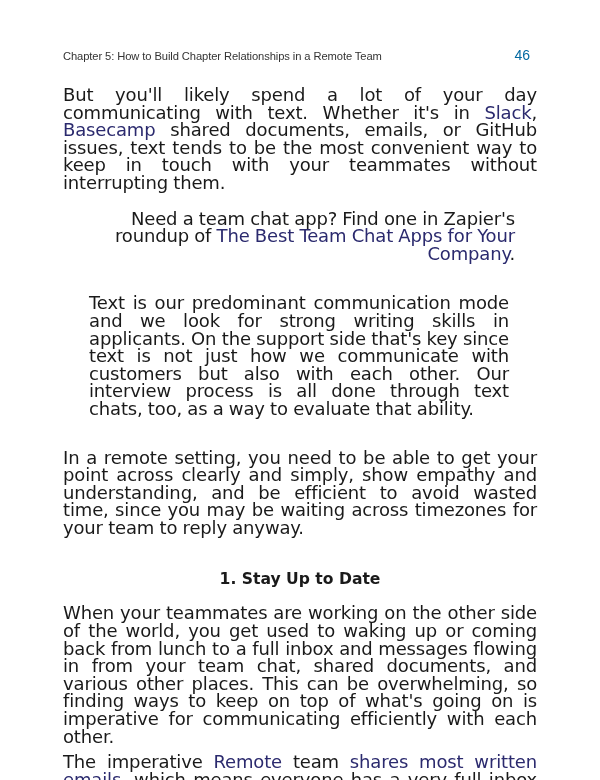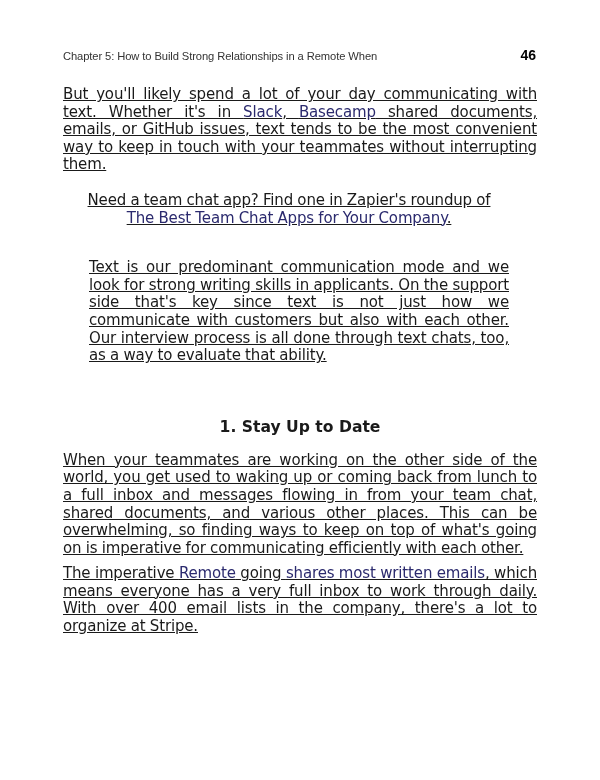--- a/index.html
+++ b/index.html
@@ -32,75 +32,73 @@
       color: #333;
     }
     .running-header .chapter {
       position: absolute;
       left: 0;
       top: 2px;
       letter-spacing: -0.1px;
     }
     .running-header .page-num {
       position: absolute;
-      right: 1px;
+      right: 7px;
       top: -1px;
       font-size: 14px;
-      color: #000000;
-      font-weight: bold;
+      color: #0369a1;
     }
     .body {
       position: absolute;
       top: 86px;
       left: 0;
       width: 474px;
     }
     p {
       margin: 0;
-      font-size: 15px;
+      font-size: 18px;
       line-height: 17.6px;
       text-align: justify;
       letter-spacing: -0.15px;
       word-spacing: -0.3px;
-      text-decoration: underline;
     }
     .p-gap { height: 8px; }
     .link {
       color: #2b2a6e;
       text-decoration: none;
       cursor: pointer;
     }
     .aside {
-      margin-left: 16px;
+      margin-left: 32px;
       width: 420px;
-      text-align: center;
+      text-align: right;
     }
     blockquote {
-      margin: 0 0 4px 26px;
+      margin: 0 0 16px 26px;
       width: 420px;
     }
     blockquote p {
       text-align: justify;
     }
     h2 {
       margin: 0;
       text-align: center;
       font-size: 15.6px;
       font-weight: bold;
       line-height: 22px;
       color: #1a1a1a;
     }
   </style>
 </head>
 <body>
 
 <div class="page">
 
   <div class="running-header">
-    <span class="chapter">Chapter 5: How to Build Strong Relationships in a Remote When</span>
+    <span class="chapter">Chapter 5: How to Build Chapter Relationships in a Remote Team</span>
     <span class="page-num">46</span>
   </div>
 
   <div class="body">
 
     <p><span>But you'll likely spend a lot of your day communicating with text. Whether it's in </span><a class="link">Slack</a><span>, </span><a class="link">Basecamp</a><span> shared documents, emails, or GitHub issues, text tends to be the most convenient way to keep in touch with your teammates without interrupting them.</span></p>
 
     <div class="p-gap" style="height:18px"></div>
 
     <p class="aside"><span>Need a team chat app? Find one in Zapier's roundup of </span><a class="link">The Best Team Chat Apps for Your Company</a><span>.</span></p>
@@ -109,30 +107,31 @@
 
 
     <div class="p-gap" style="height:15px"></div>
 
     <blockquote>
       <p>Text is our predominant communication mode and we look for strong writing skills in applicants. On the support side that's key since text is not just how we communicate with customers but also with each other. Our interview process is all done through text chats, too, as a way to evaluate that ability.</p>
     </blockquote>
 
     <div class="p-gap" style="height:15px"></div>
 
+    <p>In a remote setting, you need to be able to get your point across clearly and simply, show empathy and understanding, and be efficient to avoid wasted time, since you may be waiting across timezones for your team to reply anyway.</p>
 
     <div class="p-gap"></div>
 
 
     <div class="p-gap" style="height:24px"></div>
 
     <h2>1. Stay Up to Date</h2>
 
     <div class="p-gap" style="height:14px"></div>
 
     <p>When your teammates are working on the other side of the world, you get used to waking up or coming back from lunch to a full inbox and messages flowing in from your team chat, shared documents, and various other places. This can be overwhelming, so finding ways to keep on top of what's going on is imperative for communicating efficiently with each other.</p>
 
     <div class="p-gap"></div>
 
-    <p><span>The imperative </span><a class="link">Remote</a><span> going </span><a class="link">shares most written emails</a><span>, which means everyone has a very full inbox to work through daily. With over 400 email lists in the company, there's a lot to organize at Stripe.</span></p>
+    <p><span>The imperative </span><a class="link">Remote</a><span> team </span><a class="link">shares most written emails</a><span>, which means everyone has a very full inbox to work through daily. With over 400 email lists in the company, there's a lot to organize at Stripe.</span></p>
 
   </div>
 </div>
 
 </body></html>

